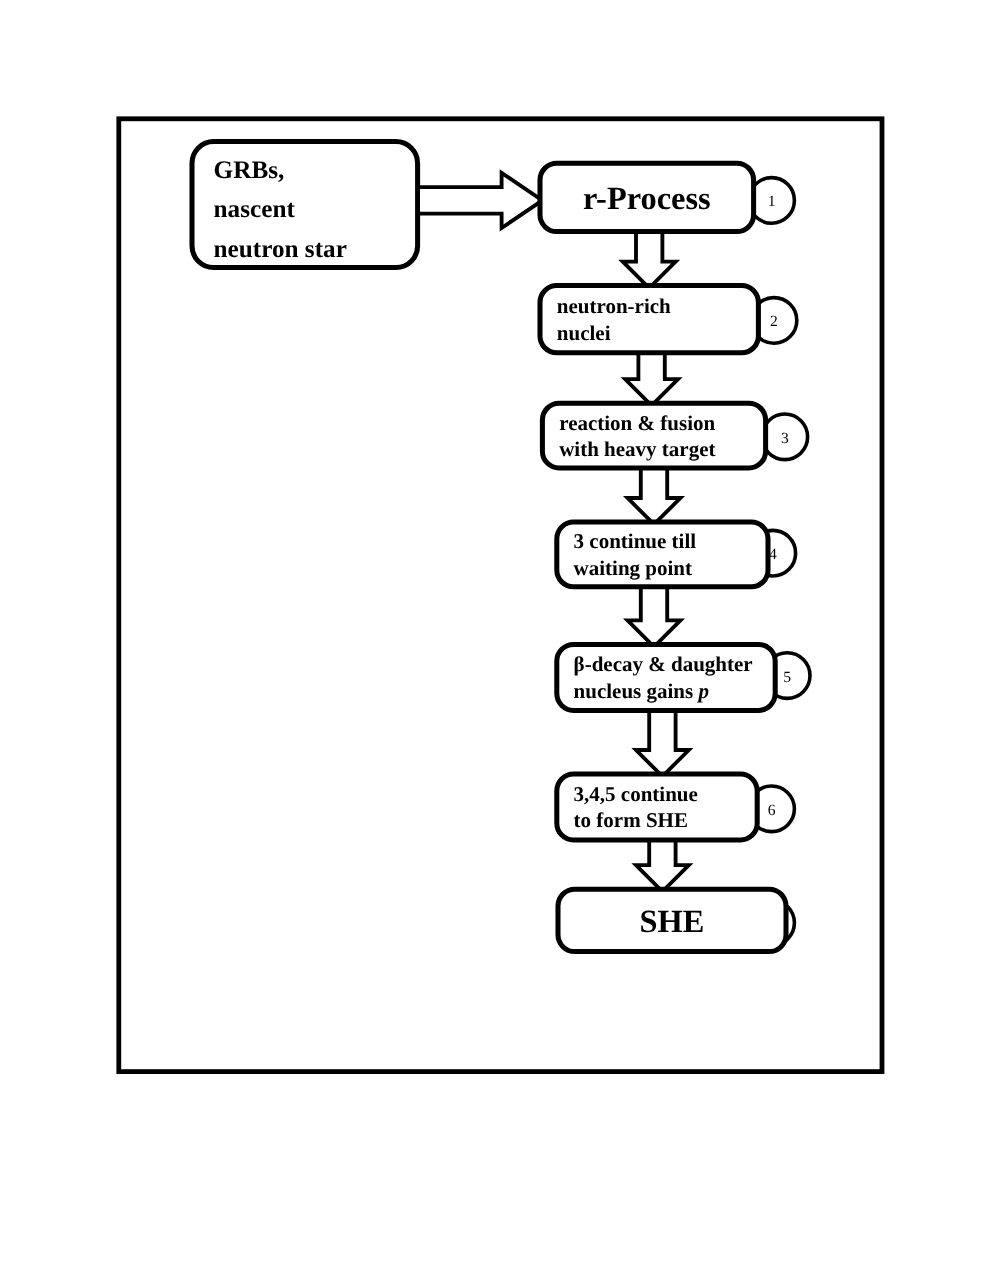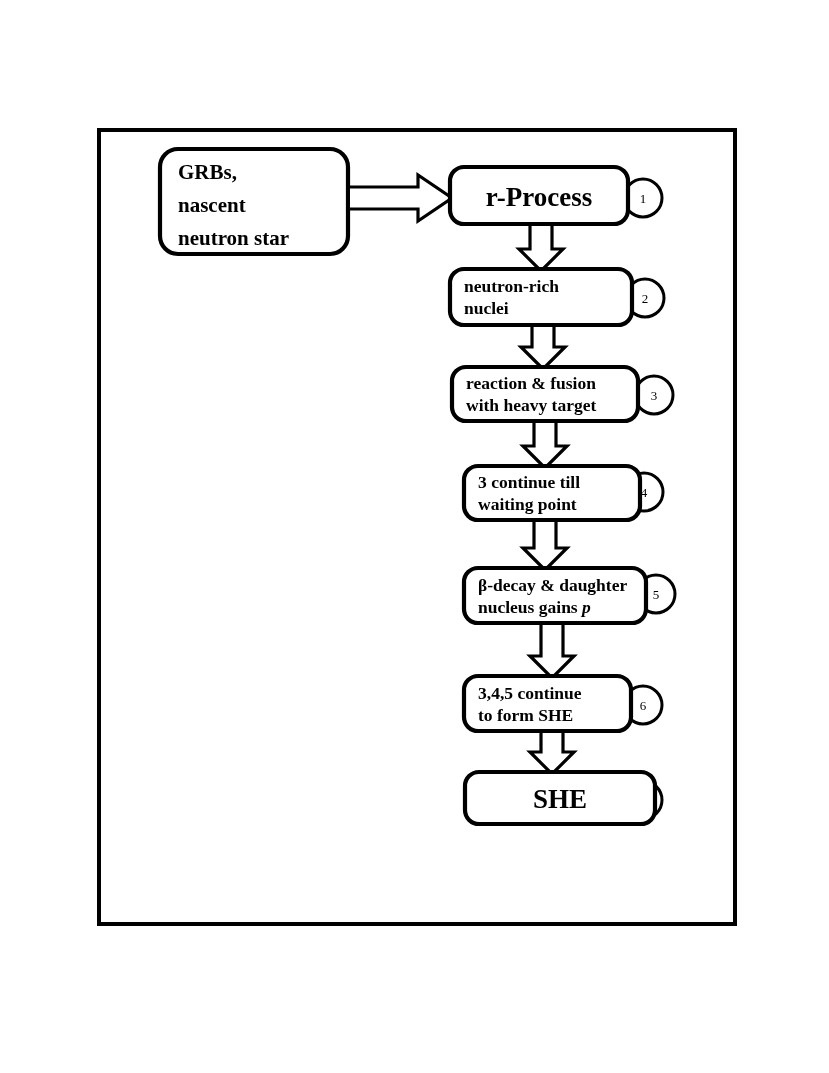--- a/index.html
+++ b/index.html
@@ -13,21 +13,20 @@
     position: relative;
     font-family: "Liberation Serif", "DejaVu Serif", serif;
     overflow: hidden;
   }
   #canvas {
     position: absolute;
     left: 0;
     top: 0;
     width: 829px;
     height: 791px;
-    margin-top: 31px;
   }
   #canvas svg {
     display: block;
   }
   .frame-rect {
     fill: none;
     stroke: #000000;
     stroke-width: 4;
   }
   .node-box {

